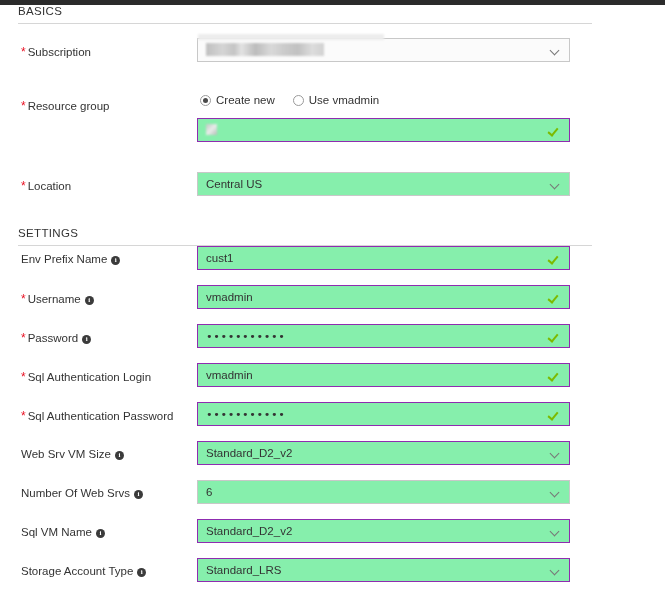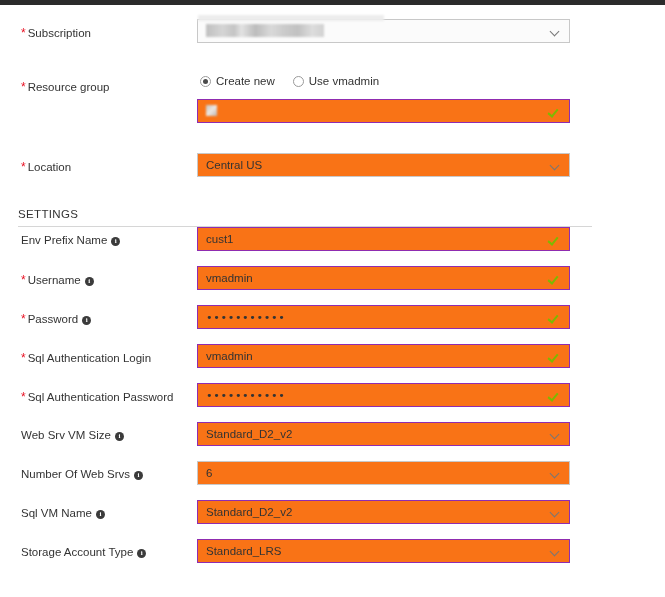--- a/index.html
+++ b/index.html
@@ -88,21 +88,21 @@
 
   
   .control {
     position: absolute;
     left: 197px;
     top: 0;
     width: 373px;
     height: 24px;
     box-sizing: border-box;
     border: 1px solid #c8c8c8;
-    background: #f97316;
+    background: #86efac;
   }
   .control.valid {
     border: 1px solid #8a2be2;
     border-color: #8f2cb0;
   }
   .control .value {
     position: absolute;
     left: 8px;
     top: 5px;
     font-size: 11.5px;
@@ -230,20 +230,24 @@
     color: #333333;
   }
 </style>
 </head>
 <body>
 
 <div class="topbar"></div>
 
 <div class="page">
 
+  <div class="section-head">
+    <div class="section-title">BASICS</div>
+    <div class="section-rule"></div>
+  </div>
 
   <div class="row" style="margin-top:14px;">
     <div class="label">
       <span class="req">*</span><span>Subscription</span>
     </div>
     <div class="control subscription">
       <div class="fillbg"></div>
       <div class="redact-top"></div>
       <div class="redact redact-sub"></div>
       <div class="chev"></div>

